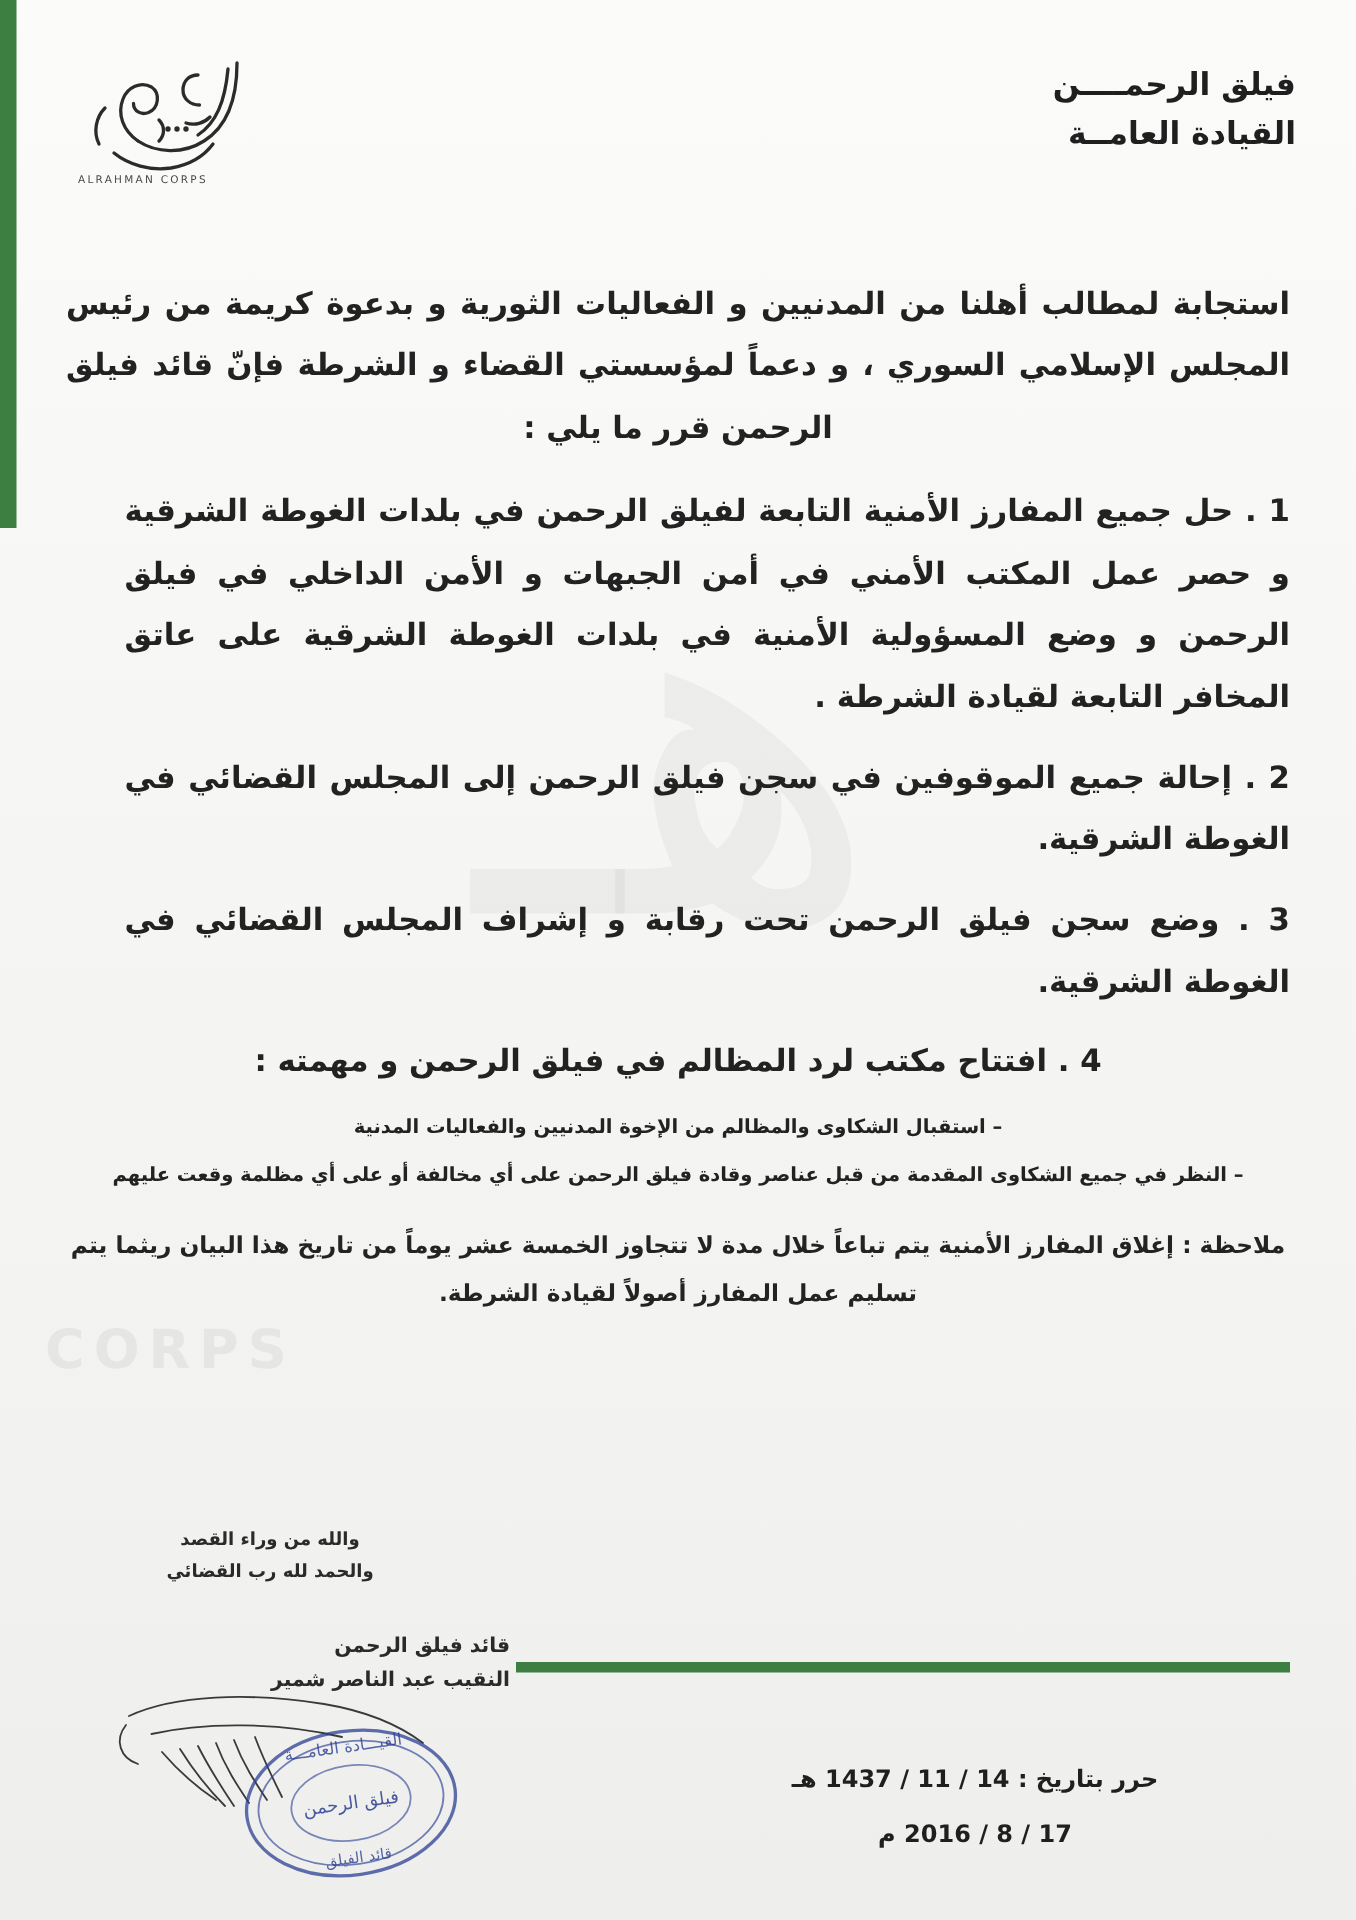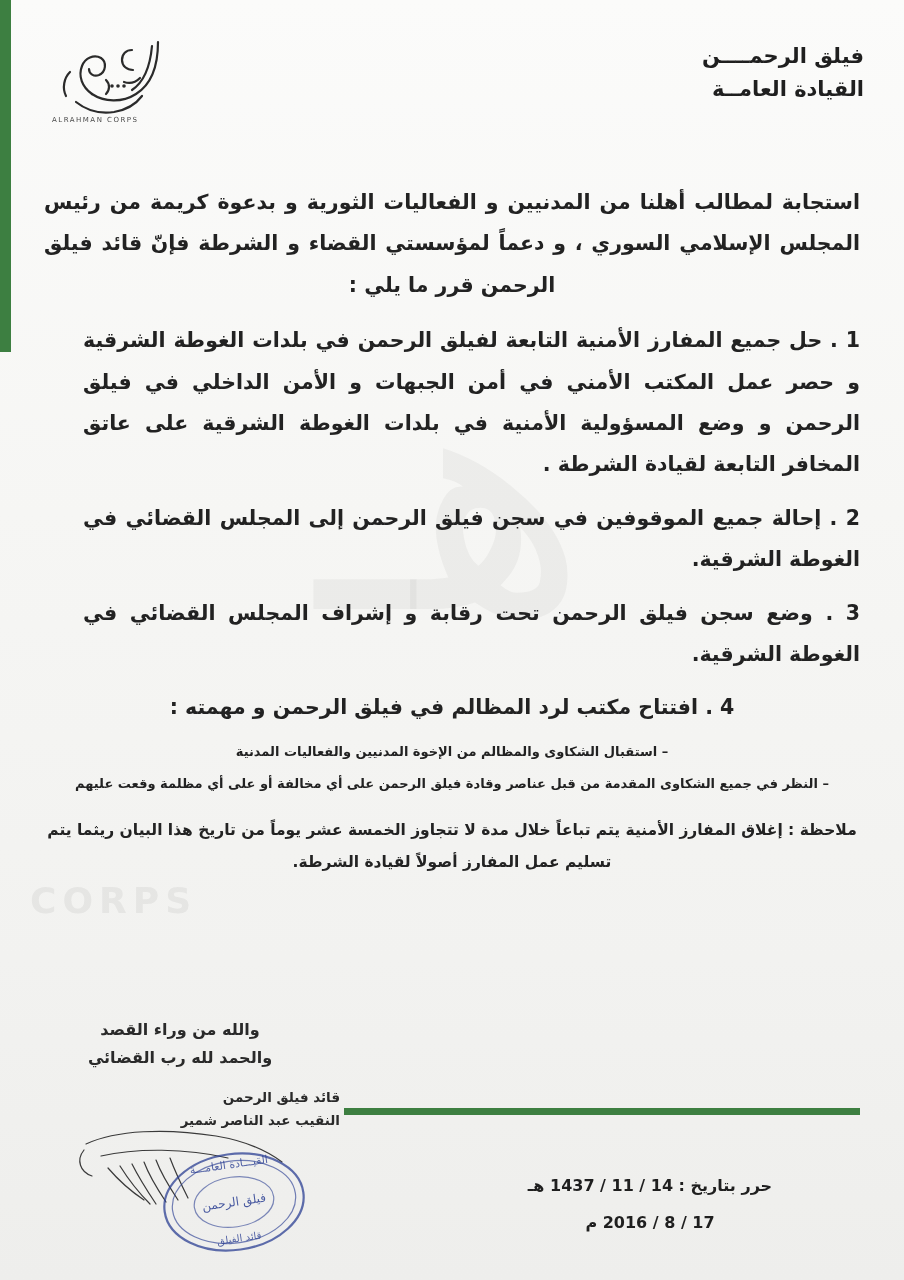--- a/index.html
+++ b/index.html
@@ -152,21 +152,21 @@
     color: #232323;
     margin-top: 18px;
   }
 
   
   .closing {
     position: absolute;
     top: 1016px;
     left: 60px;
     text-align: center;
-    font-size: 16px;
+    font-size: 12px;
     font-weight: bold;
     line-height: 1.75;
     color: #2a2a2a;
     width: 240px;
   }
 
   
   .sig {
     position: absolute;
     top: 1086px;

